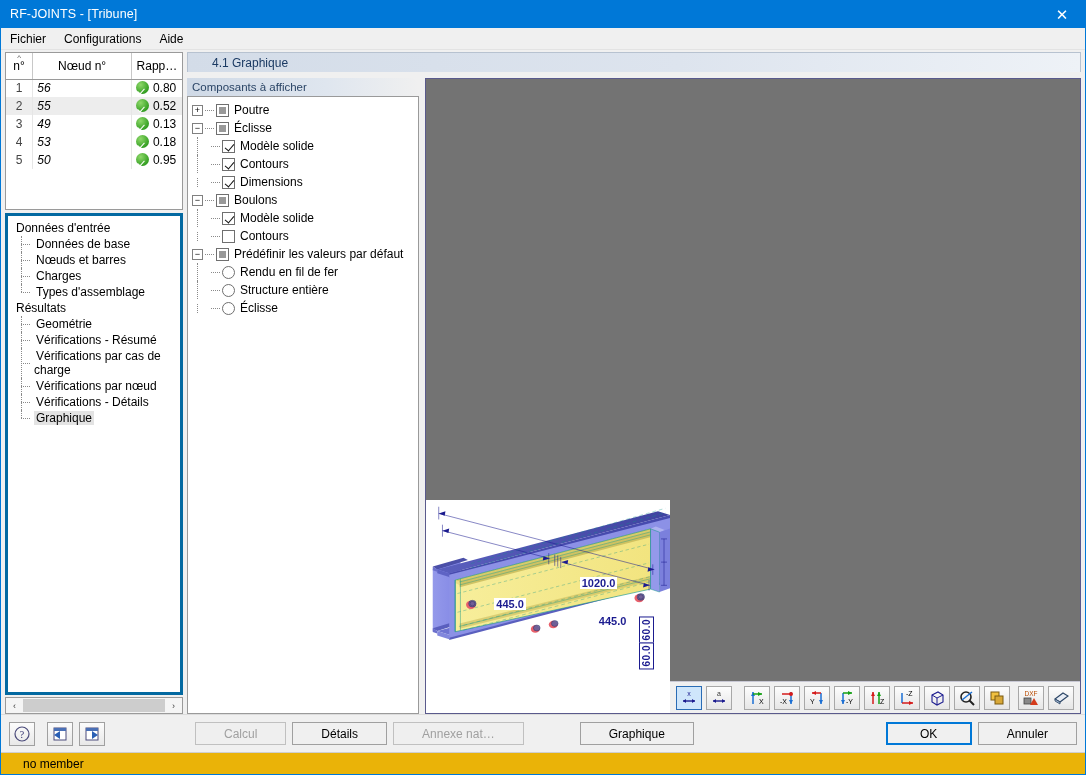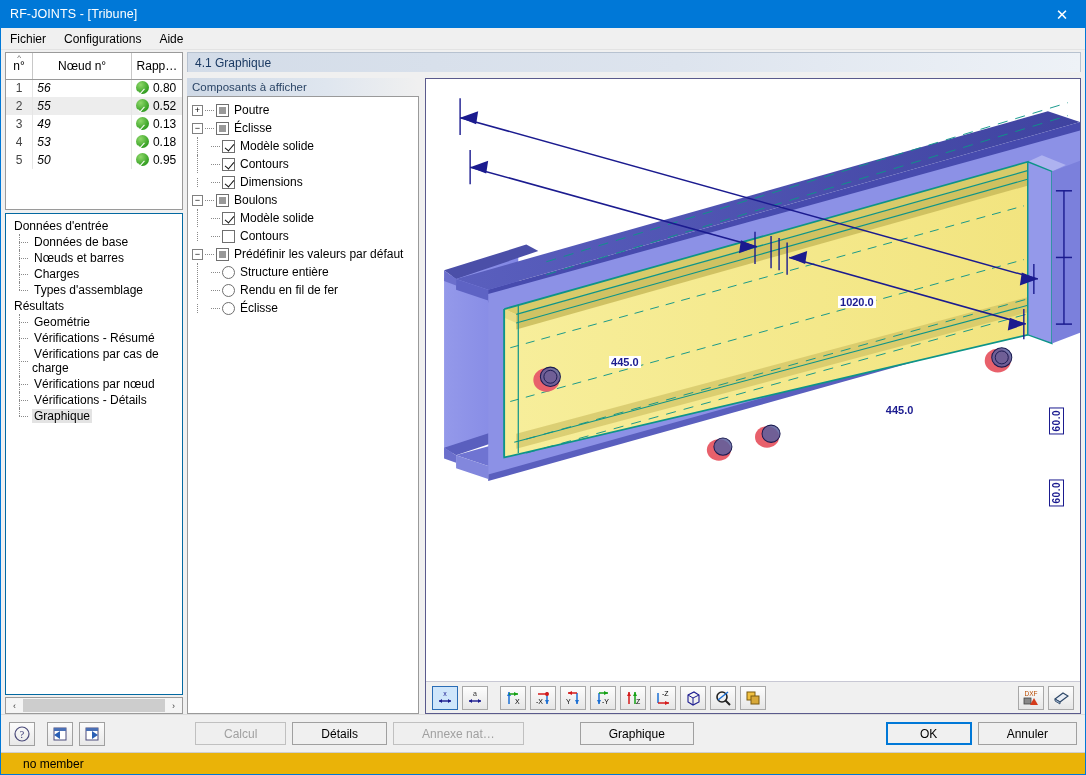--- a/index.html
+++ b/index.html
@@ -98,21 +98,21 @@
     position: relative; vertical-align: -2px; margin-right: 4px;
   }
   .okdot::after {
     content: ""; position: absolute; left: 3px; top: 5.5px;
     width: 3px; height: 6px; border: solid #fff;
     border-width: 0 1.6px 1.6px 0; transform: rotate(42deg);
   }
 
   .tree-pane {
     flex: 1; margin-top: 3px;
-    border: 1px solid #0369a1; background: #fff;
+    border: 3px solid #0369a1; background: #fff;
     overflow: hidden; position: relative;
     min-height: 0;
   }
   .navtree { padding: 4px 2px 2px 6px; font-size: 12px; }
   .nav-group { padding: 1px 0 1px 2px; color: #000; }
   .nav-child {
     padding: 1px 0 1px 20px; position: relative; color: #000;
     cursor: default;
   }
   .nav-child::before {
@@ -141,21 +141,21 @@
   
   .rightcol {
     flex: 1; display: flex; flex-direction: column;
     margin: 2px 4px 0 4px; min-width: 0; min-height: 0;
   }
   .section-header {
     height: 20px; flex: 0 0 20px;
     background: linear-gradient(to right, #d3dce8 0%, #dde4ee 55%, #eef2f7 100%);
     border: 1px solid #b7c2d0; border-bottom: none;
     display: flex; align-items: center;
-    padding-left: 7px; font-size: 12px; color: #1b3a63;
+    padding-left: 24px; font-size: 12px; color: #1b3a63;
   }
   .section-body {
     flex: 1; display: flex; gap: 6px;
     background: #f0f0f0;
     padding: 6px 0 0 0; min-height: 0;
   }
 
   
   .comp-panel {
     width: 232px; flex: 0 0 232px;
@@ -197,23 +197,23 @@
     width: 7px; height: 7px; background: #999;
   }
   .radio {
     width: 13px; height: 13px; flex: 0 0 13px; margin-right: 5px;
     border: 1.4px solid #6f6f6f; border-radius: 50%; background: #fff;
   }
   .tlabel { color: #000; }
 
   
   .view-panel {
-    flex: 1; display: flex; flex-direction: column;
-    border: 1px solid #5a5a8c; background: #d946ef;
-    min-width: 0; min-height: 0;
+    flex: 1; display: flex; flex-direction: row;
+    border: 1px solid #5a5a8c; background: #737373;
+    min-width: 0; min-height: 0; align-items: flex-end;
   }
   .viewport { flex: 1; position: relative; overflow: hidden; background: #fff; }
   .view-caption {
     position: absolute; left: 12px; bottom: 8px;
     font-family: "Liberation Sans", sans-serif;
     font-size: 11px; color: #000; line-height: 14px; white-space: pre;
   }
   .viewtoolbar {
     height: 32px; flex: 0 0 32px;
     display: flex; align-items: center;
@@ -422,27 +422,27 @@
               <div class="trow">
                 <span class="expander">−</span>
                 <span class="dots"></span>
                 <span class="cbox tri"></span>
                 <span class="tlabel">Prédéfinir les valeurs par défaut</span>
               </div>
               <div class="trow">
                 <span style="width: 14px; flex: 0 0 14px; height: 18px; border-left: 1px dotted rgb(138, 138, 138); margin-left: 5px;"></span>
                 <span class="dots"></span>
                 <span class="radio"></span>
+                <span class="tlabel">Rendu en fil de fer</span>
+              </div>
+              <div class="trow">
+                <span style="width: 14px; flex: 0 0 14px; height: 18px; border-left: 1px dotted rgb(138, 138, 138); margin-left: 5px;"></span>
+                <span class="dots"></span>
+                <span class="radio"></span>
                 <span class="tlabel">Structure entière</span>
-              </div>
-              <div class="trow">
-                <span style="width: 14px; flex: 0 0 14px; height: 18px; border-left: 1px dotted rgb(138, 138, 138); margin-left: 5px;"></span>
-                <span class="dots"></span>
-                <span class="radio"></span>
-                <span class="tlabel">Rendu en fil de fer</span>
               </div>
               <div class="trow">
                 <span style="width: 14px; flex: 0 0 14px; height: 9px; border-left: 1px dotted rgb(138, 138, 138); margin-left: 5px;"></span>
                 <span class="dots"></span>
                 <span class="radio"></span>
                 <span class="tlabel">Éclisse</span>
               </div>
             </div>
         </div>
 

